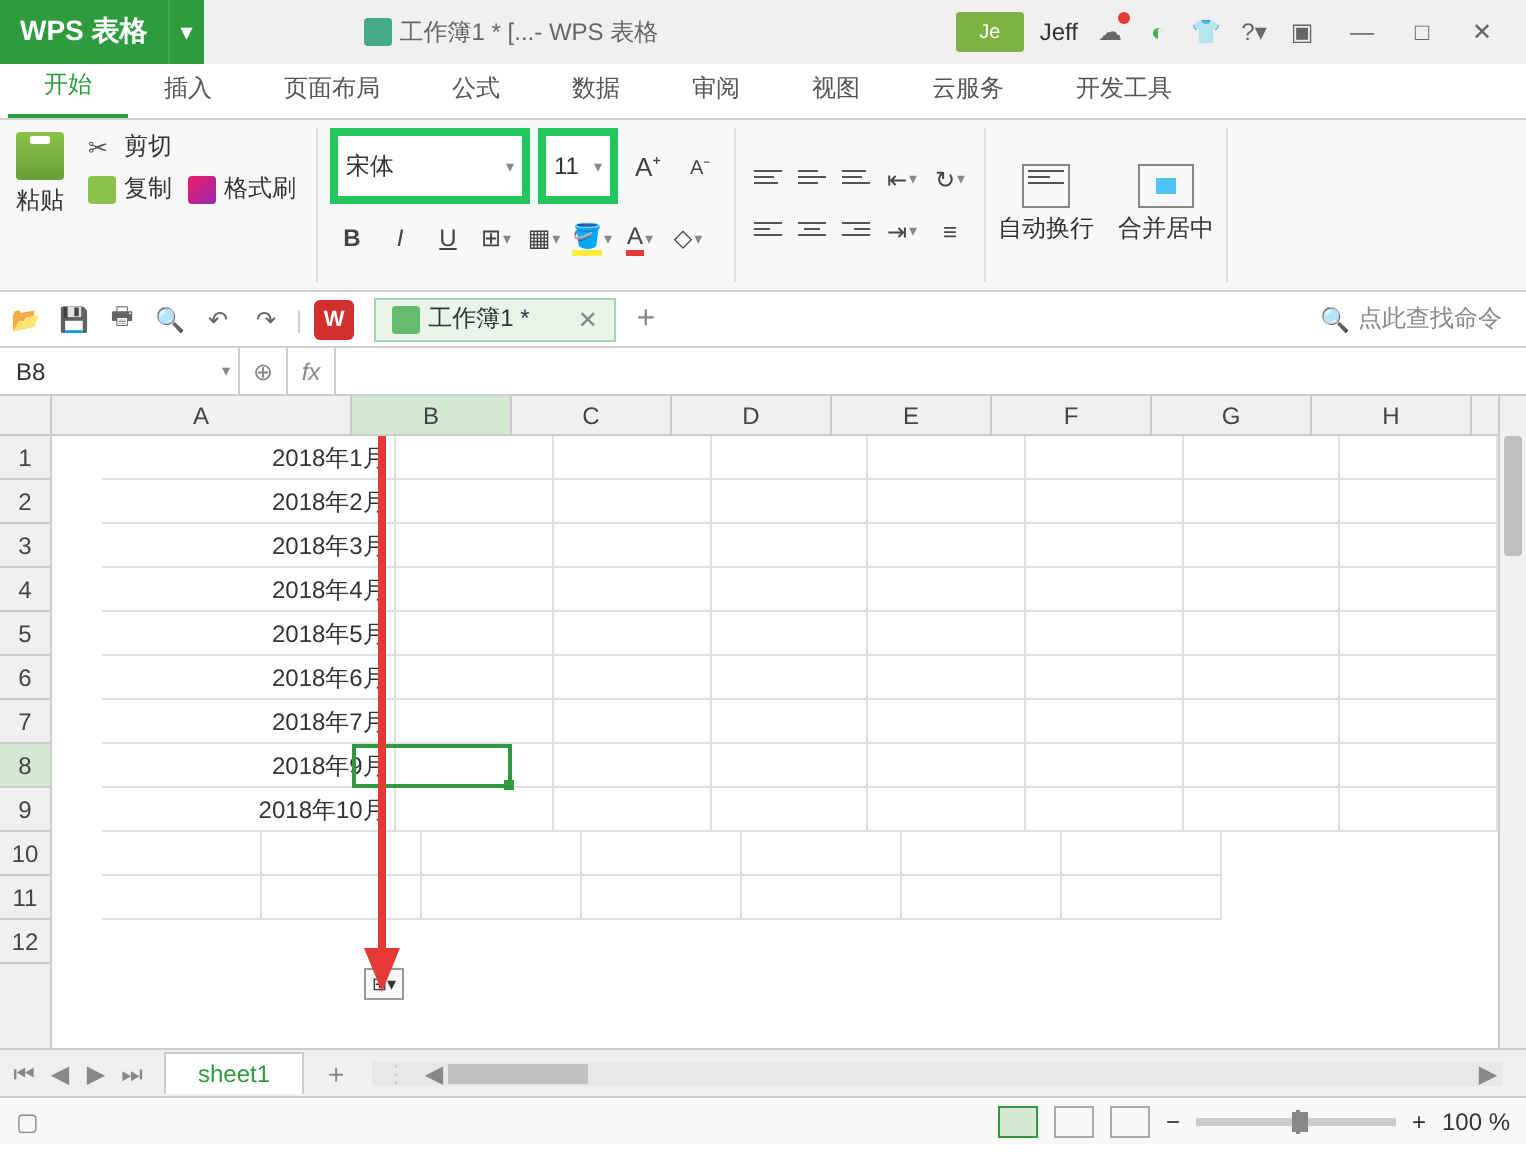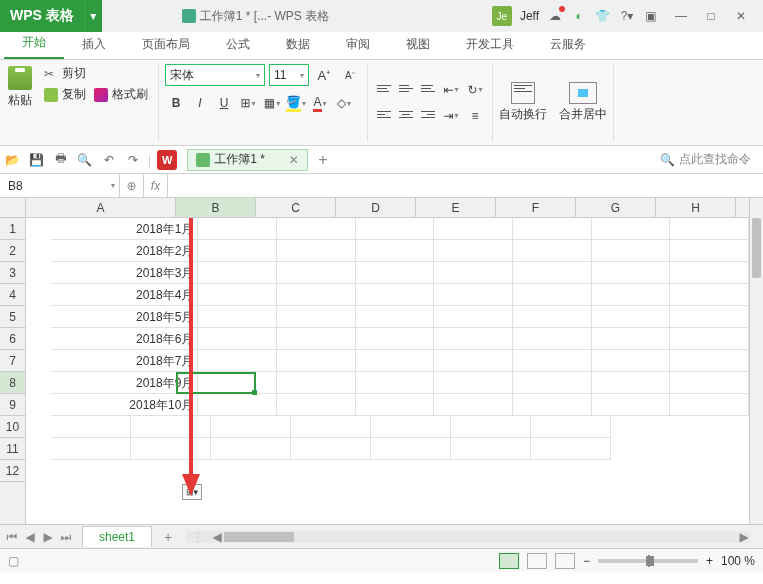--- a/index.html
+++ b/index.html
@@ -5,21 +5,21 @@
 * { margin: 0; padding: 0; box-sizing: border-box; font-family: "Microsoft YaHei", sans-serif; }
 body { width: 763px; height: 584px; background: #fff; overflow: hidden; font-size: 12px; color: #333; position: relative; }
 
 
 .titlebar { height: 32px; background: #f0f0f0; display: flex; align-items: center; position: relative; }
 .app-badge { background: #2e9c3e; color: #fff; height: 32px; padding: 0 10px; display: flex; align-items: center; font-size: 14px; font-weight: bold; }
 .app-badge-arrow { width: 18px; height: 32px; background: #2e9c3e; display: flex; align-items: center; justify-content: center; color: #fff; border-left: 1px solid #3fa84e; }
 .title-doc { margin-left: 80px; display: flex; align-items: center; gap: 4px; color: #666; }
 .title-doc-icon { width: 14px; height: 14px; background: #4a8; border-radius: 2px; }
 .user-area { margin-left: auto; display: flex; align-items: center; gap: 8px; padding-right: 8px; }
-.user-avatar { width: 20px; height: 20px; background: #7cb342; color: #fff; font-size: 10px; display: flex; align-items: center; justify-content: center; border-radius: 2px; margin-left: 40px; }
+.user-avatar { width: 34px; height: 20px; background: #7cb342; color: #fff; font-size: 10px; display: flex; align-items: center; justify-content: center; border-radius: 2px; margin-left: 40px; }
 .title-icon { width: 16px; height: 16px; display: flex; align-items: center; justify-content: center; color: #666; position: relative; }
 .win-controls { display: flex; gap: 2px; }
 .win-btn { width: 28px; height: 24px; display: flex; align-items: center; justify-content: center; color: #666; }
 
 
 .menu-tabs { height: 28px; background: #fff; border-bottom: 1px solid #d0d0d0; display: flex; align-items: flex-end; padding-left: 4px; }
 .menu-tab { padding: 6px 18px; color: #555; cursor: pointer; }
 .menu-tab.active { color: #2e9c3e; border-bottom: 2px solid #2e9c3e; }
 
 
@@ -33,21 +33,21 @@
 .clip-col { display: flex; flex-direction: column; gap: 2px; }
 .clip-item { display: flex; align-items: center; gap: 4px; padding: 1px 4px; }
 .clip-icon { width: 14px; height: 14px; }
 .scissors { color: #555; }
 .copy-ic { background: #8bc34a; border-radius: 2px; }
 .brush-ic { background: linear-gradient(135deg,#e91e63,#9c27b0); border-radius: 2px; }
 
 .font-group { flex-direction: row; gap: 4px; }
 .font-row { display: flex; gap: 4px; align-items: center; }
 .font-col { display: flex; flex-direction: column; gap: 6px; }
-.select-box { border: 1px solid #22c55e; background: #fff; height: 22px; display: flex; align-items: center; padding: 0 4px; }
+.select-box { border: 4px solid #22c55e; background: #fff; height: 38px; display: flex; align-items: center; padding: 0 4px; }
 .font-name { width: 100px; }
 .font-size { width: 40px; }
 .sel-arrow { margin-left: auto; color: #888; font-size: 8px; }
 .btn-row { display: flex; gap: 2px; }
 .fmt-btn { width: 22px; height: 22px; display: flex; align-items: center; justify-content: center; color: #444; border-radius: 2px; }
 .fmt-btn.dd::after { content: "▾"; font-size: 8px; margin-left: 1px; color: #888; }
 .font-inc { font-size: 13px; }
 .font-dec { font-size: 10px; }
 
 .align-group { flex-direction: column; gap: 4px; justify-content: center; }
@@ -155,22 +155,22 @@
 </div>
 
 <div class="menu-tabs">
   <div class="menu-tab active">开始</div>
   <div class="menu-tab">插入</div>
   <div class="menu-tab">页面布局</div>
   <div class="menu-tab">公式</div>
   <div class="menu-tab">数据</div>
   <div class="menu-tab">审阅</div>
   <div class="menu-tab">视图</div>
+  <div class="menu-tab">云服务</div>
   <div class="menu-tab">开发工具</div>
-  <div class="menu-tab">云服务</div>
 </div>
 
 <div class="ribbon">
   <div class="ribbon-group">
     <div class="rg-clipboard">
       <div class="paste-btn">
         <div class="paste-icon"></div>
         <span>粘贴</span>
       </div>
       <div class="clip-col">

